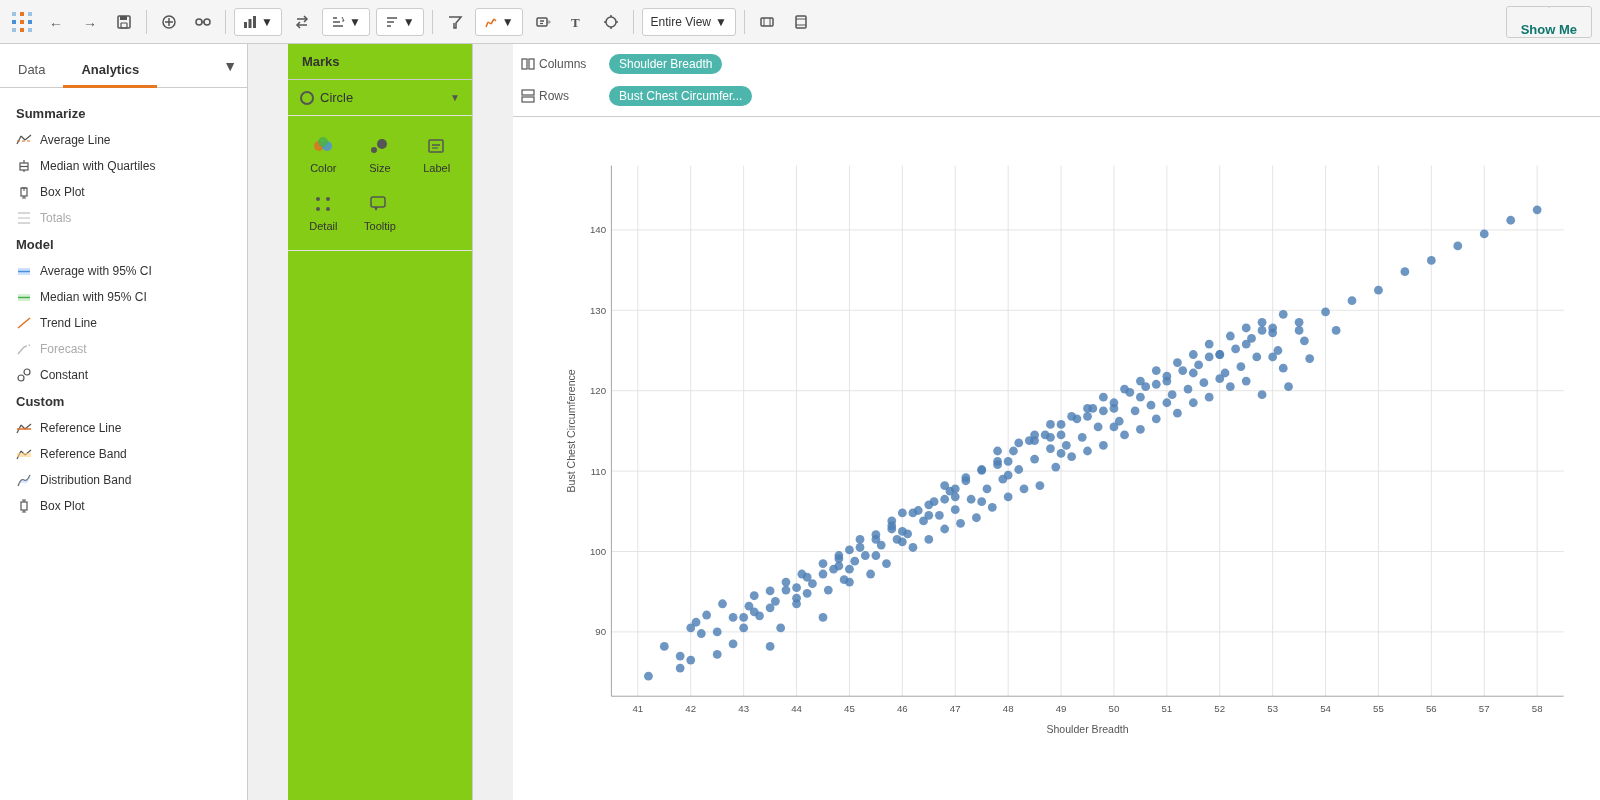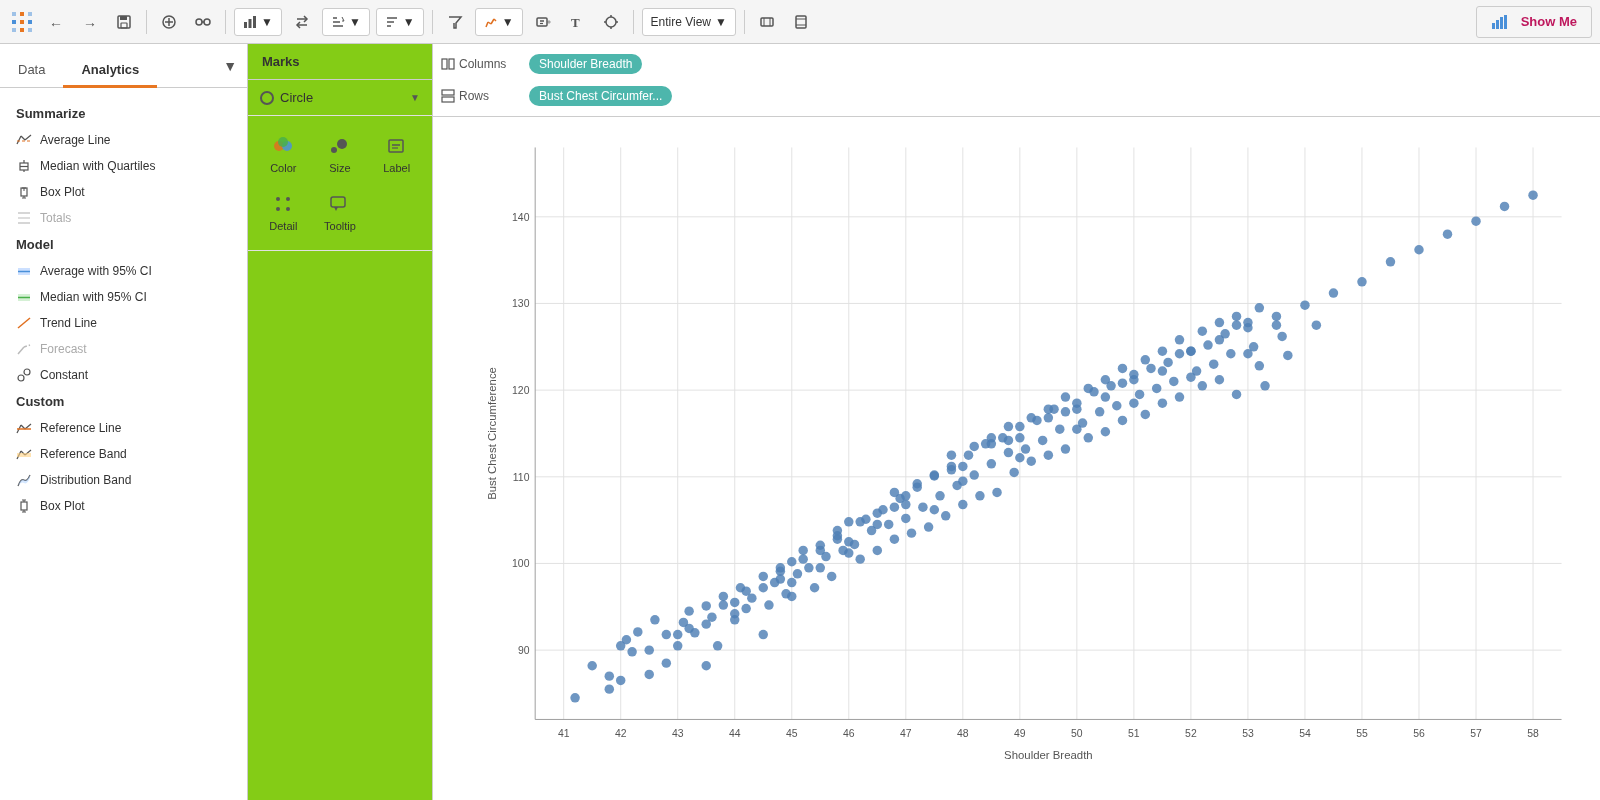--- a/index.html
+++ b/index.html
@@ -29,25 +29,25 @@
       display: flex; align-items: center; gap: 4px;
       cursor: pointer; border: 1px solid #ccc; border-radius: 3px;
       background: #fff; font-size: 12px; color: #333;
     }
     .toolbar-spacer { flex: 1; }
     .show-me-btn {
       height: 32px; padding: 0 14px;
       background: #f5f5f5; border: 1px solid #ccc;
       border-radius: 3px; cursor: pointer;
       display: flex; align-items: center; gap: 14px;
-      font-size: 13px; font-weight: 600; color: #be185d;
+      font-size: 13px; font-weight: 600; color: #0f766e; flex-direction: column;
     }
 
     
-    #main { display: flex; height: 756px; }
+    #main { display: flex; height: 756px; gap: 40px; }
 
     
     #left-panel {
       width: 248px; min-width: 248px;
       background: #fff;
       border-right: 1px solid #ccc;
       display: flex;
       flex-direction: column;
     }
 

